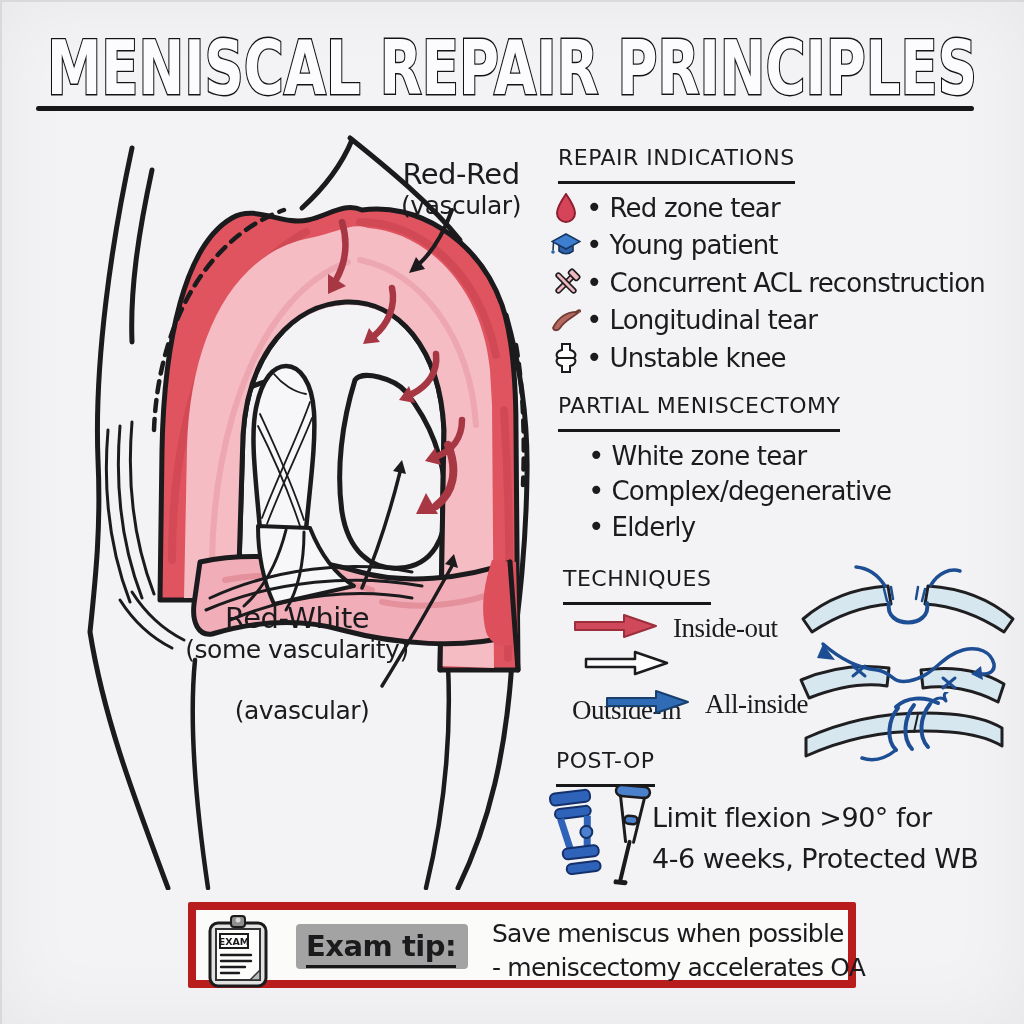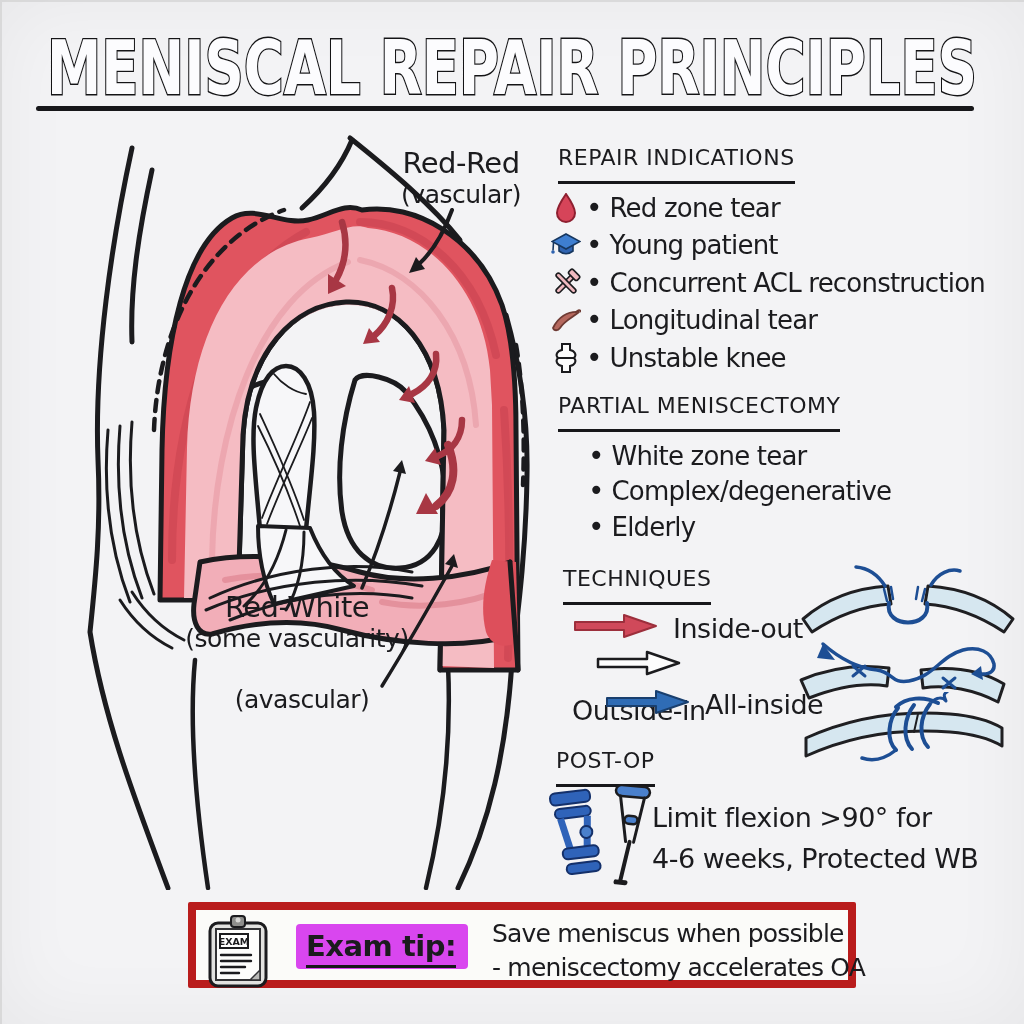--- a/index.html
+++ b/index.html
@@ -18,34 +18,34 @@
   .sec-head{
     position:absolute;font-weight:normal;font-size:22px;letter-spacing:.5px;
     border-bottom:3.5px solid #17171a;padding-bottom:11px;white-space:nowrap;
   }
   
   .ind-row{display:flex;align-items:center;height:37.5px;}
   .ind-icon{width:32px;display:flex;justify-content:center;align-items:center;flex:0 0 32px;}
   .bullet{font-size:28px;margin:0 7px 0 4px;line-height:1;}
   .row-label{font-size:26px;letter-spacing:-0.8px;white-space:nowrap;}
   .pm-row{display:flex;align-items:center;height:35.5px;}
-  .tech-row{position:absolute;display:flex;align-items:center;gap:13px;height:36px;}
+  .tech-row{position:absolute;display:flex;align-items:center;gap:13px;height:36px;font-family:Liberation Serif, serif;}
   .tech-label{font-size:27px;letter-spacing:-0.5px;white-space:nowrap;}
   
-  .zone-label{position:absolute;text-align:center;line-height:1.18;}
+  .zone-label{position:absolute;text-align:center;line-height:1.18;margin-top:11px;}
   .zone-label .zl-name{font-size:29px;letter-spacing:-0.5px;}
   .zone-label .zl-sub{font-size:25px;letter-spacing:-0.5px;}
   
   .postop-text{position:absolute;font-size:27px;line-height:41px;letter-spacing:-0.5px;white-space:nowrap;}
   
   .exam-box{
     position:absolute;left:188px;top:902px;width:668px;height:86px;
     border:8px solid #b91c1c;background:#fbfbf9;border-radius:2px;box-sizing:border-box;
   }
-  .exam-label-wrap{position:absolute;left:100px;top:14px;background:#d946ef;padding:5px 12px 6px 10px;border-radius:4px;}
+  .exam-label-wrap{position:absolute;left:100px;top:14px;background:#a3a3a3;padding:5px 12px 6px 10px;border-radius:4px;}
   .exam-label{font-size:29px;font-weight:600;letter-spacing:-0.5px;border-bottom:3px solid #17171a;padding-bottom:2px;white-space:nowrap;}
   .exam-text{position:absolute;left:296px;top:7px;font-size:25px;line-height:34px;letter-spacing:-0.8px;white-space:nowrap;}
 </style>
 </head>
 <body>
 
 <div class="page">
 
   <svg class="title-svg" width="968" height="88" viewBox="0 0 968 88">
     <text x="484" y="68" text-anchor="middle" font-family="DejaVu Sans, Liberation Sans, sans-serif" font-size="74" font-weight="bold" fill="#fcfcfe" stroke="#141416" stroke-width="2.8" paint-order="stroke" textLength="930" lengthAdjust="spacingAndGlyphs">MENISCAL REPAIR PRINCIPLES</text>

